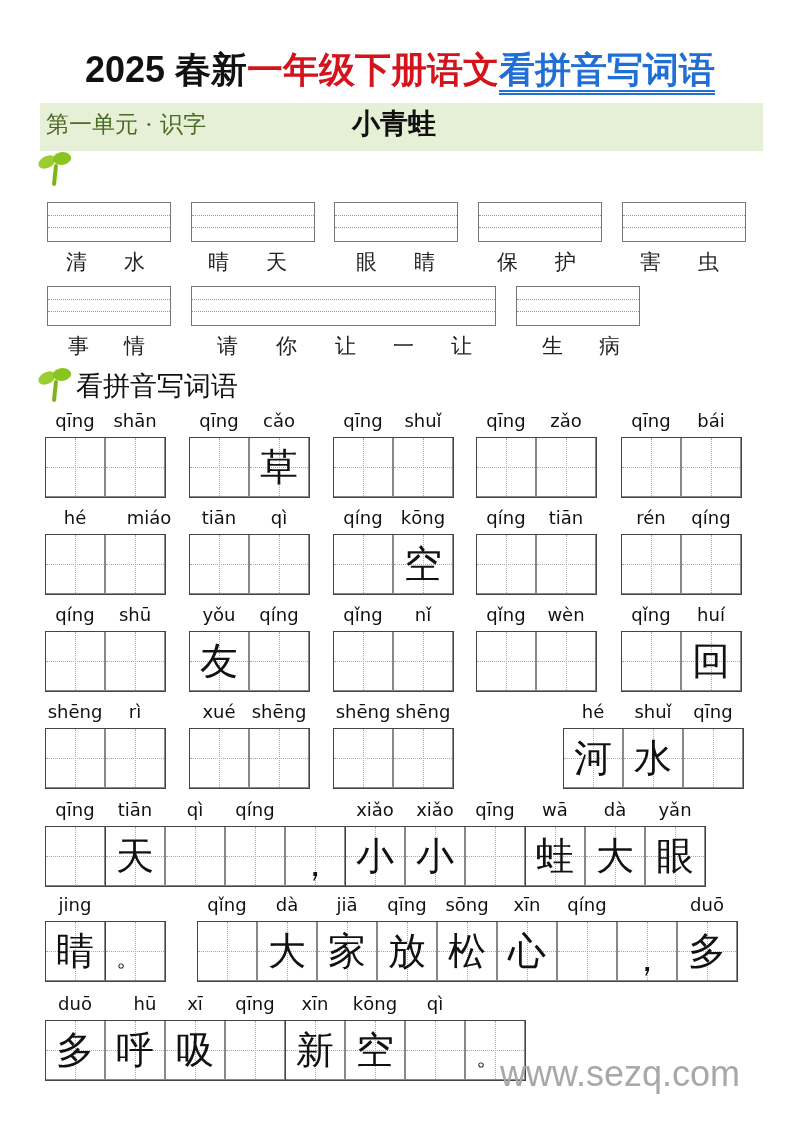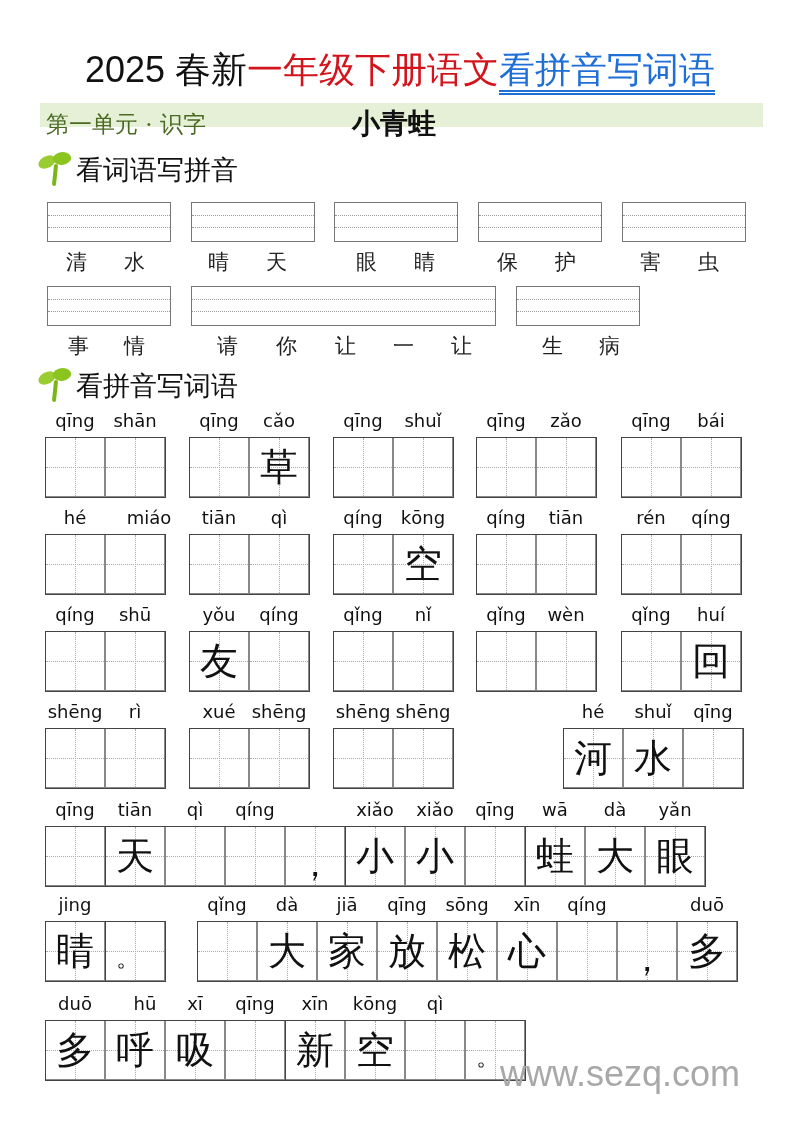--- a/index.html
+++ b/index.html
@@ -1,25 +1,25 @@
 <!DOCTYPE html>
 <html><head>
 <meta charset="utf-8">
 <style>
   html, body { margin: 0; padding: 0; background: #ffffff; }
   body { width: 800px; height: 1131px; position: relative; overflow: hidden;
          font-family: "DejaVu Sans", "Liberation Sans", sans-serif; color: #111; }
 
   .title { position: absolute; left: 0; top: 44px; width: 800px; text-align: center;
-           font-size: 36px; font-weight: normal; letter-spacing: 0px; white-space: nowrap; line-height: 52px; }
+           font-size: 36px; font-weight: bold; letter-spacing: 0px; white-space: nowrap; line-height: 52px; }
   .title .t-black { color: #111; font-family: "Liberation Sans", sans-serif; }
   .title .t-red { color: #d4141c; }
   .title .t-blue { color: #1f6fd6; border-bottom: 5px double #1f6fd6; padding-bottom: 0px; }
 
-  .unit-bar { position: absolute; left: 40px; top: 103px; width: 723px; height: 24px; background: #e6f0d6; }
+  .unit-bar { position: absolute; left: 40px; top: 103px; width: 723px; height: 48px; background: #e6f0d6; }
   .unit-bar .unit-label { position: absolute; left: 6px; top: 6px; font-size: 23px; color: #4b6a24;
                           font-family: "DejaVu Serif", serif; }
   .unit-bar .lesson-title { position: absolute; left: 312px; top: 2px; font-size: 28px; color: #111;
                             font-family: "DejaVu Serif", serif; font-weight: bold; }
 
   .section-head { position: absolute; left: 38px; font-size: 27px; color: #111;
                   font-family: "DejaVu Serif", serif; display: flex; align-items: center; }
   .sprout { width: 36px; height: 36px; position: relative; margin-right: 2px; }
   .sprout .leaf-l { position: absolute; left: 0; top: 4px; width: 18px; height: 12px; background: #9acd32;
                     border-radius: 60% 40% 60% 40%; transform: rotate(-15deg); }
@@ -63,21 +63,20 @@
   <span class="unit-label">第一单元 · 识字</span>
   <span class="lesson-title">小青蛙</span>
 </div>
 
 <div class="section-head" style="top:152px;">
   <span class="sprout">
       <span class="leaf-l"></span>
       <span class="leaf-r"></span>
       <span class="stem"></span>
     </span>
-  <span>看词语写拼音</span>
 </div>
 
 <div class="py-box" style="left:47px;top:202px;width:124px;">
     <div class="dl a"></div>
     <div class="dl b"></div>
   </div>
 <div class="py-box" style="left:191px;top:202px;width:124px;">
     <div class="dl a"></div>
     <div class="dl b"></div>
   </div>

